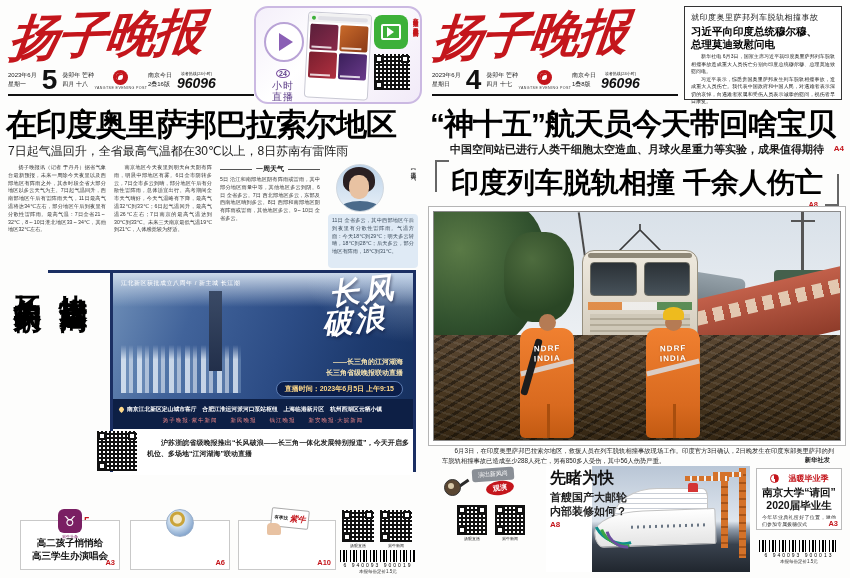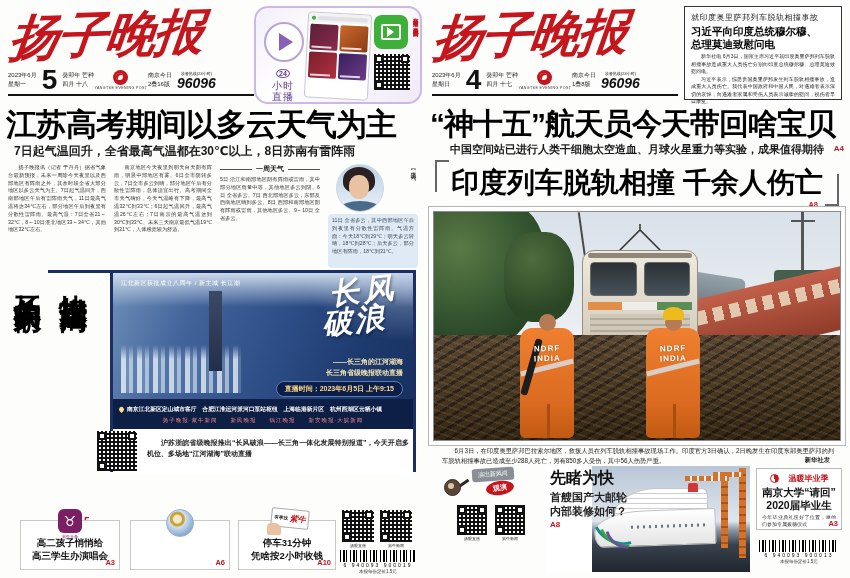--- a/index.html
+++ b/index.html
@@ -62,21 +62,21 @@
   .qr::before{left:1px;top:1px;}
   .qr::after{right:1px;top:1px;}
   .qr i{left:1px;bottom:1px;}
   .promo .qr{left:118px;top:46px;width:36px;height:36px;position:absolute;}
   .vslogan{position:absolute;left:156px;top:6px;height:84px;writing-mode:vertical-rl;
     font-size:5.5px;color:#c4161c;font-weight:bold;line-height:1.3;letter-spacing:.5px;}
 
   
   .lead-h1{position:absolute;left:0;top:100px;width:412px;font-size:31px;font-weight:900;
     letter-spacing:-1px;color:#000;white-space:nowrap;}
-  .lead-sub{position:absolute;left:8px;top:139px;width:400px;font-size:12px;font-weight:bold;color:#1a1a1a;}
+  .lead-sub{position:absolute;left:2px;top:139px;width:400px;font-size:12px;font-weight:normal;color:#1a1a1a;}
   .cols{position:absolute;left:0;top:160px;width:412px;height:104px;}
   .bodytxt{font-size:5.2px;line-height:1.5;color:#333;text-align:justify;text-indent:2em;}
   .col{position:absolute;top:0;height:104px;overflow:hidden;}
   .c1{left:2px;width:98px;}
   .c2{left:108px;width:98px;}
   .c3{left:214px;width:100px;}
   .c3h{display:flex;align-items:center;gap:4px;font-size:7px;font-weight:bold;color:#222;margin-bottom:2px;}
   .c3h::before,.c3h::after{content:"";flex:1;height:1px;background:#555;}
   .c4{left:322px;width:90px;}
   .anchorwrap{position:relative;height:48px;}
@@ -338,21 +338,21 @@
       </div>
       <div class="greenicon">
           <i></i>
         </div>
       <div class="qr">
           <i></i>
         </div>
       <div class="vslogan">打开扬眼直播，看海量多机位新闻</div>
     </div>
 
-    <div class="lead-h1">江苏高考期间以多云天气为主</div>
+    <div class="lead-h1">在印度奥里萨邦巴拉索尔地区</div>
     <div class="lead-sub">7日起气温回升，全省最高气温都在30℃以上，8日苏南有雷阵雨</div>
 
     <div class="cols">
       <div class="col c1 bodytxt">扬子晚报讯（记者 于丹丹）据省气象台最新预报，未来一周除今天夜里以及西部地区有阵雨之外，其余时段全省大部分地区以多云天气为主。7日起气温回升，西南部地区午后有雷阵雨天气，11日最高气温将达34℃左右，部分地区午后到夜里有分散性雷阵雨。最高气温：7日全省21～32℃，8～10日淮北地区33～34℃，其他地区32℃左右。</div>
       <div class="col c2 bodytxt">南京地区今天夜里到明天白天阴有阵雨，明晨中部地区有雾。6日全市阴转多云，7日全市多云到晴，部分地区午后有分散性雷阵雨，总体适宜出行。高考期间全市天气晴好，今天气温略有下降，最高气温32℃到33℃；6日起气温回升，最高气温26℃左右；7日南京的最高气温达到30℃到33℃。未来三天南京最低气温19℃到21℃，人体感觉较为舒适。</div>
       <div class="col c3">
         <div class="c3h">
             <span>一周天气</span>
           </div>
         <div class="bodytxt" style="text-indent:0">5日 沿江和南部地区阴有阵雨或雷雨，其中部分地区雨量中等，其他地区多云到阴。6日 全省多云。7日 西北部地区多云，东部及西南地区晴到多云。8日 西部和南部地区阴有阵雨或雷雨，其他地区多云。9～10日 全省多云。</div>
@@ -425,24 +425,20 @@
         <div class="tref">A6</div>
       </div>
       <div class="tbox tb3">
         <div class="ticon handcard">
           <div class="card">
             <span class="zf">有事找</span>
             <span class="zn">紫牛</span>
           </div>
           <div class="hand"></div>
         </div>
-        <div class="ttitle">
-          <div>停车31分钟</div>
-            <div>凭啥按2小时收钱</div>
-        </div>
         <div class="tref">A10</div>
       </div>
       <div class="qrpair">
         <div>
           <div class="qr" style="position:relative">
               <i></i>
             </div>
           <div class="qrlbl">扬眼直播</div>
         </div>
         <div>

